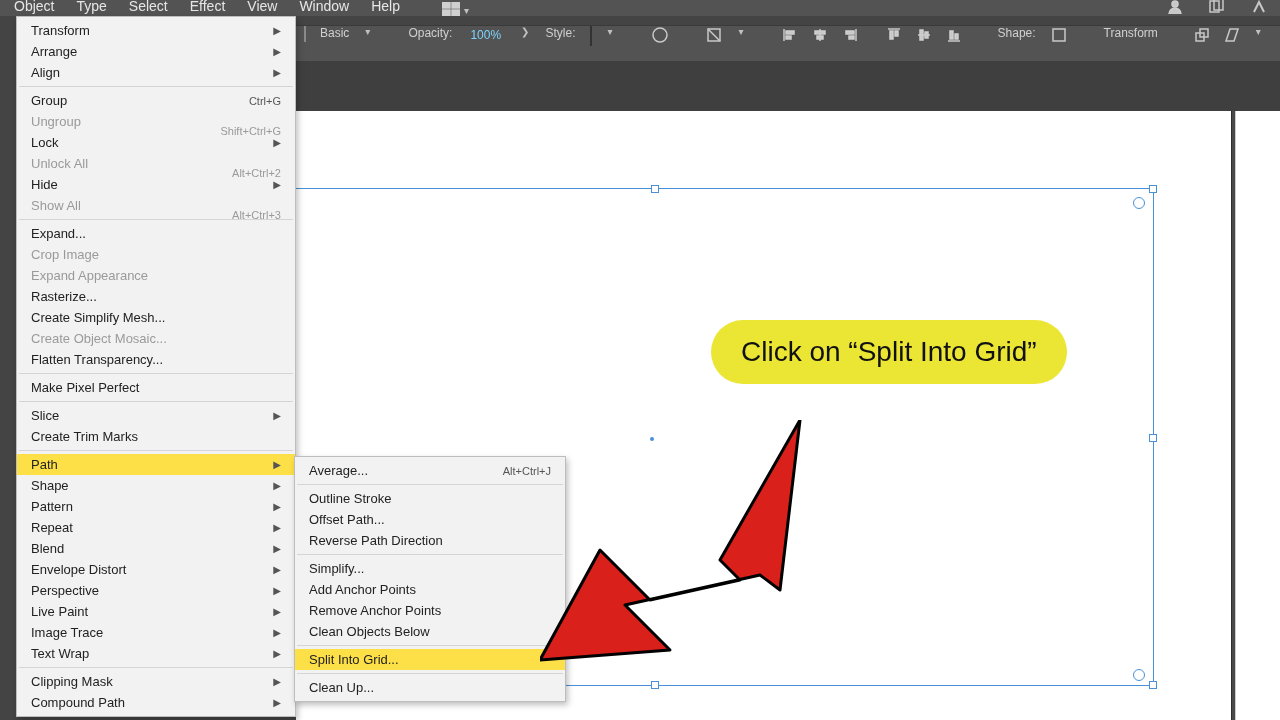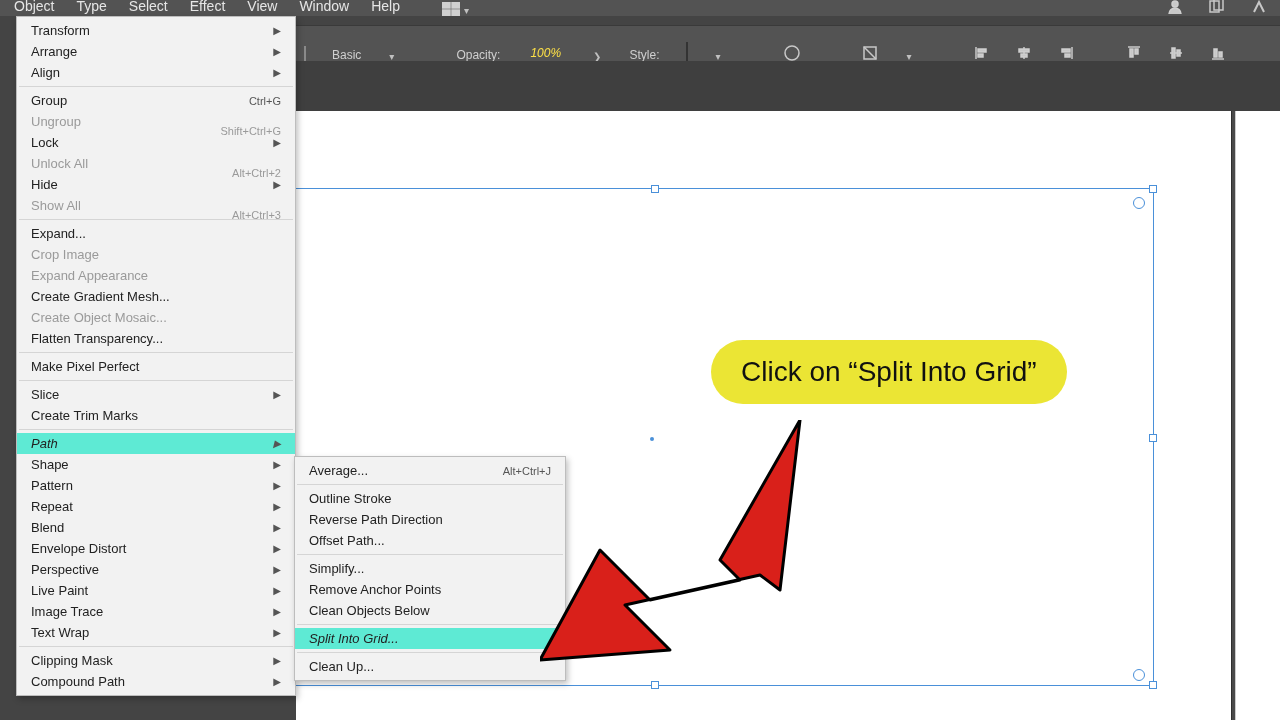--- a/index.html
+++ b/index.html
@@ -45,22 +45,22 @@
 
   
   .optionsbar {
     position: absolute;
     left: 296px;
     top: 25px;
     right: 0;
     height: 36px;
     background: #535353;
     display: flex;
-    align-items: flex-end;
-    gap: 26px;
+    align-items: flex-start;
+    gap: 14px;
     padding: 0 8px;
     color: #e6e6e6;
     font-size: 12px;
     border-top: 1px solid #3a3a3a;
     border-bottom: 1px solid #3a3a3a;
   }
   .opt-stroke {
     width: 60px; height: 14px;
     border: 1px solid #8a8a8a;
     background: #535353;
@@ -68,23 +68,22 @@
   }
   .opt-stroke::after {
     content: "";
     position: absolute;
     left: 4px; right: 4px; top: 6px;
     height: 2px; background: #e6e6e6;
   }
   .opt-text { color: #d0d0d0; }
   .opt-field {
     background: #535353;
-    color: #fde047;
+    color: #7dd3fc;
     padding: 2px 4px;
-    font-style: italic;
   }
   .opt-chev { font-size: 10px; color: #c0c0c0; padding: 0 2px; }
   .opt-swatch {
     width: 18px; height: 18px;
     background: #ffffff;
     border: 1px solid #333;
   }
   .opt-sep {
     width: 1px; height: 22px;
     background: #3a3a3a;
@@ -171,22 +170,21 @@
   }
   .menu .row .lbl { flex: 1; }
   .menu .row .sc  { color: #555; font-size: 11px; padding-left: 20px; }
   .menu .row .arr {
     width: 10px; text-align: right;
     font-size: 10px; color: #555;
   }
   .menu .row.disabled { color: #9a9a9a; align-items: center; }
   .menu .row.disabled .sc { color: #9a9a9a; margin-top: 19px; }
   .menu .row.highlight {
-    background: #5eead4;
-    font-style: italic;
+    background: #fde047;
   }
   .menu .sep {
     height: 1px;
     margin: 3px 2px;
     background: #d5d5d5;
   }
 
   .menu-path {
     left: 294px;
     top: 456px;
@@ -195,21 +193,20 @@
 
   
   .callout {
     position: absolute;
     background: #ebe534;
     color: #111;
     font-size: 28px;
     font-family: Arial, sans-serif;
     padding: 16px 30px;
     border-radius: 36px;
-    margin-top: 20px;
   }
 
 </style>
 </head>
 <body>
 
 <div class="menubar">
   <div class="mitem">Object</div>
   <div class="mitem">Type</div>
   <div class="mitem">Select</div>
@@ -419,21 +416,24 @@
     <div class="row">
       <span class="lbl">Expand...</span>
     </div>
     <div class="row disabled">
       <span class="lbl">Crop Image</span>
     </div>
     <div class="row disabled">
       <span class="lbl">Expand Appearance</span>
     </div>
     <div class="row">
-      <span class="lbl">Create Gradient Mesh...</span>
+      <span class="lbl">Rasterize...</span>
+    </div>
+    <div class="row">
+      <span class="lbl">Create Simplify Mesh...</span>
     </div>
     <div class="row disabled">
       <span class="lbl">Create Object Mosaic...</span>
     </div>
     <div class="row">
       <span class="lbl">Flatten Transparency...</span>
     </div>
     <div class="sep"></div>
     <div class="row">
       <span class="lbl">Make Pixel Perfect</span>
@@ -501,28 +501,31 @@
 <div class="menu menu-path" id="path-menu">
     <div class="row">
       <span class="lbl">Average...</span>
       <span class="sc">Alt+Ctrl+J</span>
     </div>
     <div class="sep"></div>
     <div class="row">
       <span class="lbl">Outline Stroke</span>
     </div>
     <div class="row">
+      <span class="lbl">Offset Path...</span>
+    </div>
+    <div class="row">
       <span class="lbl">Reverse Path Direction</span>
     </div>
-    <div class="row">
-      <span class="lbl">Offset Path...</span>
-    </div>
     <div class="sep"></div>
     <div class="row">
       <span class="lbl">Simplify...</span>
+    </div>
+    <div class="row">
+      <span class="lbl">Add Anchor Points</span>
     </div>
     <div class="row">
       <span class="lbl">Remove Anchor Points</span>
     </div>
     <div class="row">
       <span class="lbl">Clean Objects Below</span>
     </div>
     <div class="sep"></div>
     <div class="row highlight">
       <span class="lbl">Split Into Grid...</span>

